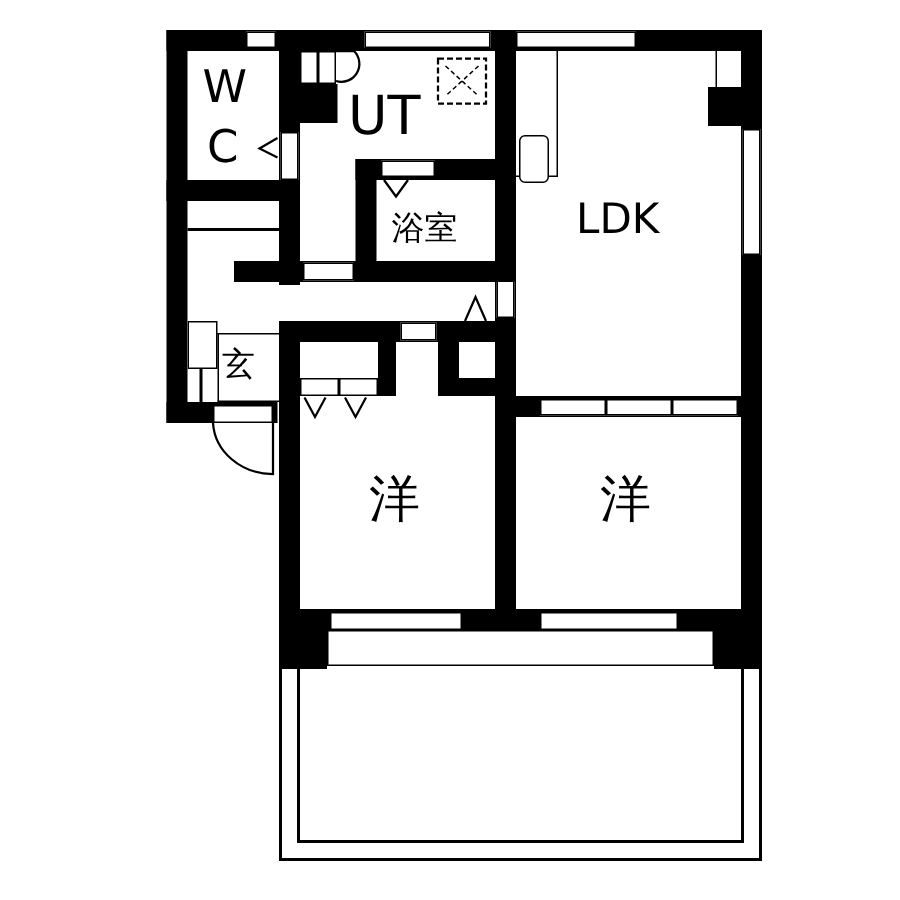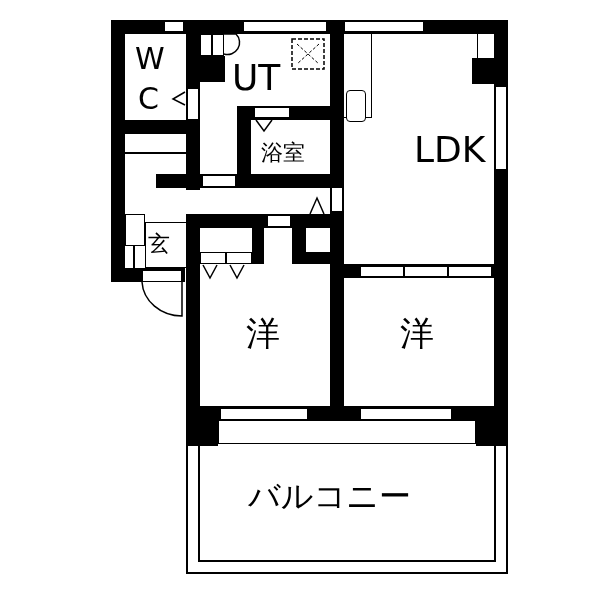--- a/index.html
+++ b/index.html
@@ -112,19 +112,18 @@
     </svg>
 
   <svg style="left:172px;top:92px;" width="14" height="14">
       <path d="M13 0 L1 7 L13 13" fill="none" stroke="#000" stroke-width="1.5"></path>
     </svg>
 
   <div class="lbl" style="left:135px;top:44px;font-size:30px;">W</div>
   <div class="lbl" style="left:138px;top:84px;font-size:30px;">C</div>
   <div class="lbl" style="left:232px;top:60px;font-size:36px;">UT</div>
   <div class="lbl" style="left:261px;top:142px;font-size:22px;">浴室</div>
-  <div class="lbl" style="left:384px;top:132px;font-size:36px;margin-left:30px;">LDK</div>
+  <div class="lbl" style="left:384px;top:132px;font-size:28px;">LDK</div>
   <div class="lbl" style="left:148px;top:233px;font-size:22px;">玄</div>
   <div class="lbl" style="left:246px;top:316px;font-size:34px;">洋</div>
   <div class="lbl" style="left:400px;top:316px;font-size:34px;">洋</div>
-  <div class="lbl" style="left:248px;top:480px;font-size:32px;">バルコニー</div>
 
 </div>
 
 </body></html>

